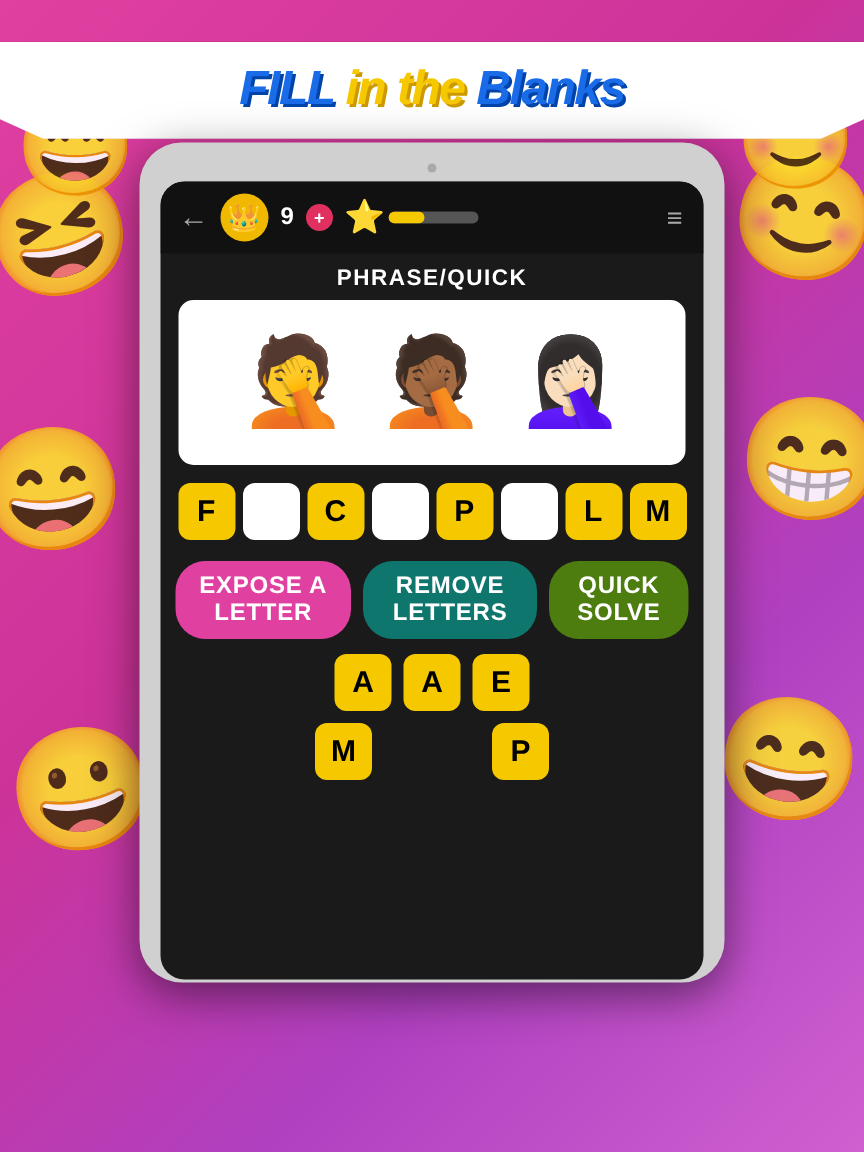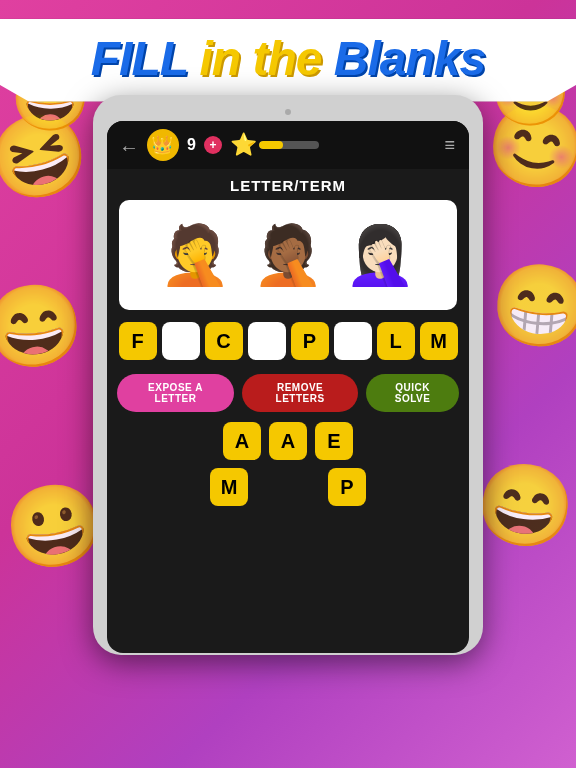--- a/index.html
+++ b/index.html
@@ -39,21 +39,21 @@
       background: white;
       width: 100%;
       padding: 12px 0 16px;
       text-align: center;
       position: relative;
       clip-path: polygon(0 0, 100% 0, 100% 80%, 95% 100%, 5% 100%, 0 80%);
       box-shadow: 0 4px 12px rgba(0,0,0,0.3);
     }
 
     .banner-title {
-      font-size: 48px;
+      font-size: 32px;
       font-weight: 900;
       color: #1a6be8;
       text-shadow: 2px 2px 0px #0044aa;
       font-style: italic;
       letter-spacing: -1px;
     }
 
     .banner-title span.yellow { color: #f5c800; text-shadow: 2px 2px 0px #cc9900; }
 
     
@@ -215,31 +215,31 @@
     .action-row {
       display: flex;
       justify-content: center;
       gap: 8px;
       padding: 6px 10px;
     }
 
     .action-btn {
       padding: 8px 12px;
       border-radius: 20px;
-      font-size: 10px;
+      font-size: 16px;
       font-weight: 900;
       letter-spacing: 0.5px;
       color: white;
       cursor: pointer;
       border: none;
       text-transform: uppercase;
     }
 
     .btn-pink { background: #e040a0; }
-    .btn-gray { background: #b91c1c; }
+    .btn-gray { background: #0f766e; }
     .btn-blue { background: #4d7c0f; }
 
     
     .available-row-1 {
       display: flex;
       justify-content: center;
       gap: 8px;
       padding: 4px 0;
     }
 
@@ -299,21 +299,21 @@
       <div class="plus-btn">+</div>
       <div class="star-bar">
         <span class="star-icon">⭐</span>
         <div class="star-progress">
           <div class="star-progress-fill"></div>
         </div>
       </div>
       <span class="menu-icon">≡</span>
     </div>
 
-    <div class="category-label">LETTER/TERM</div>
+    <div class="category-label">PHRASE/QUICK</div>
 
     <div class="emoji-display">
       <span>🤦</span>
       <span>🤦🏾</span>
       <span>🤦🏻‍♀️</span>
     </div>
 
     <div class="letter-row">
       <div class="tile tile-yellow">F</div>
       <div class="tile tile-white"></div>

